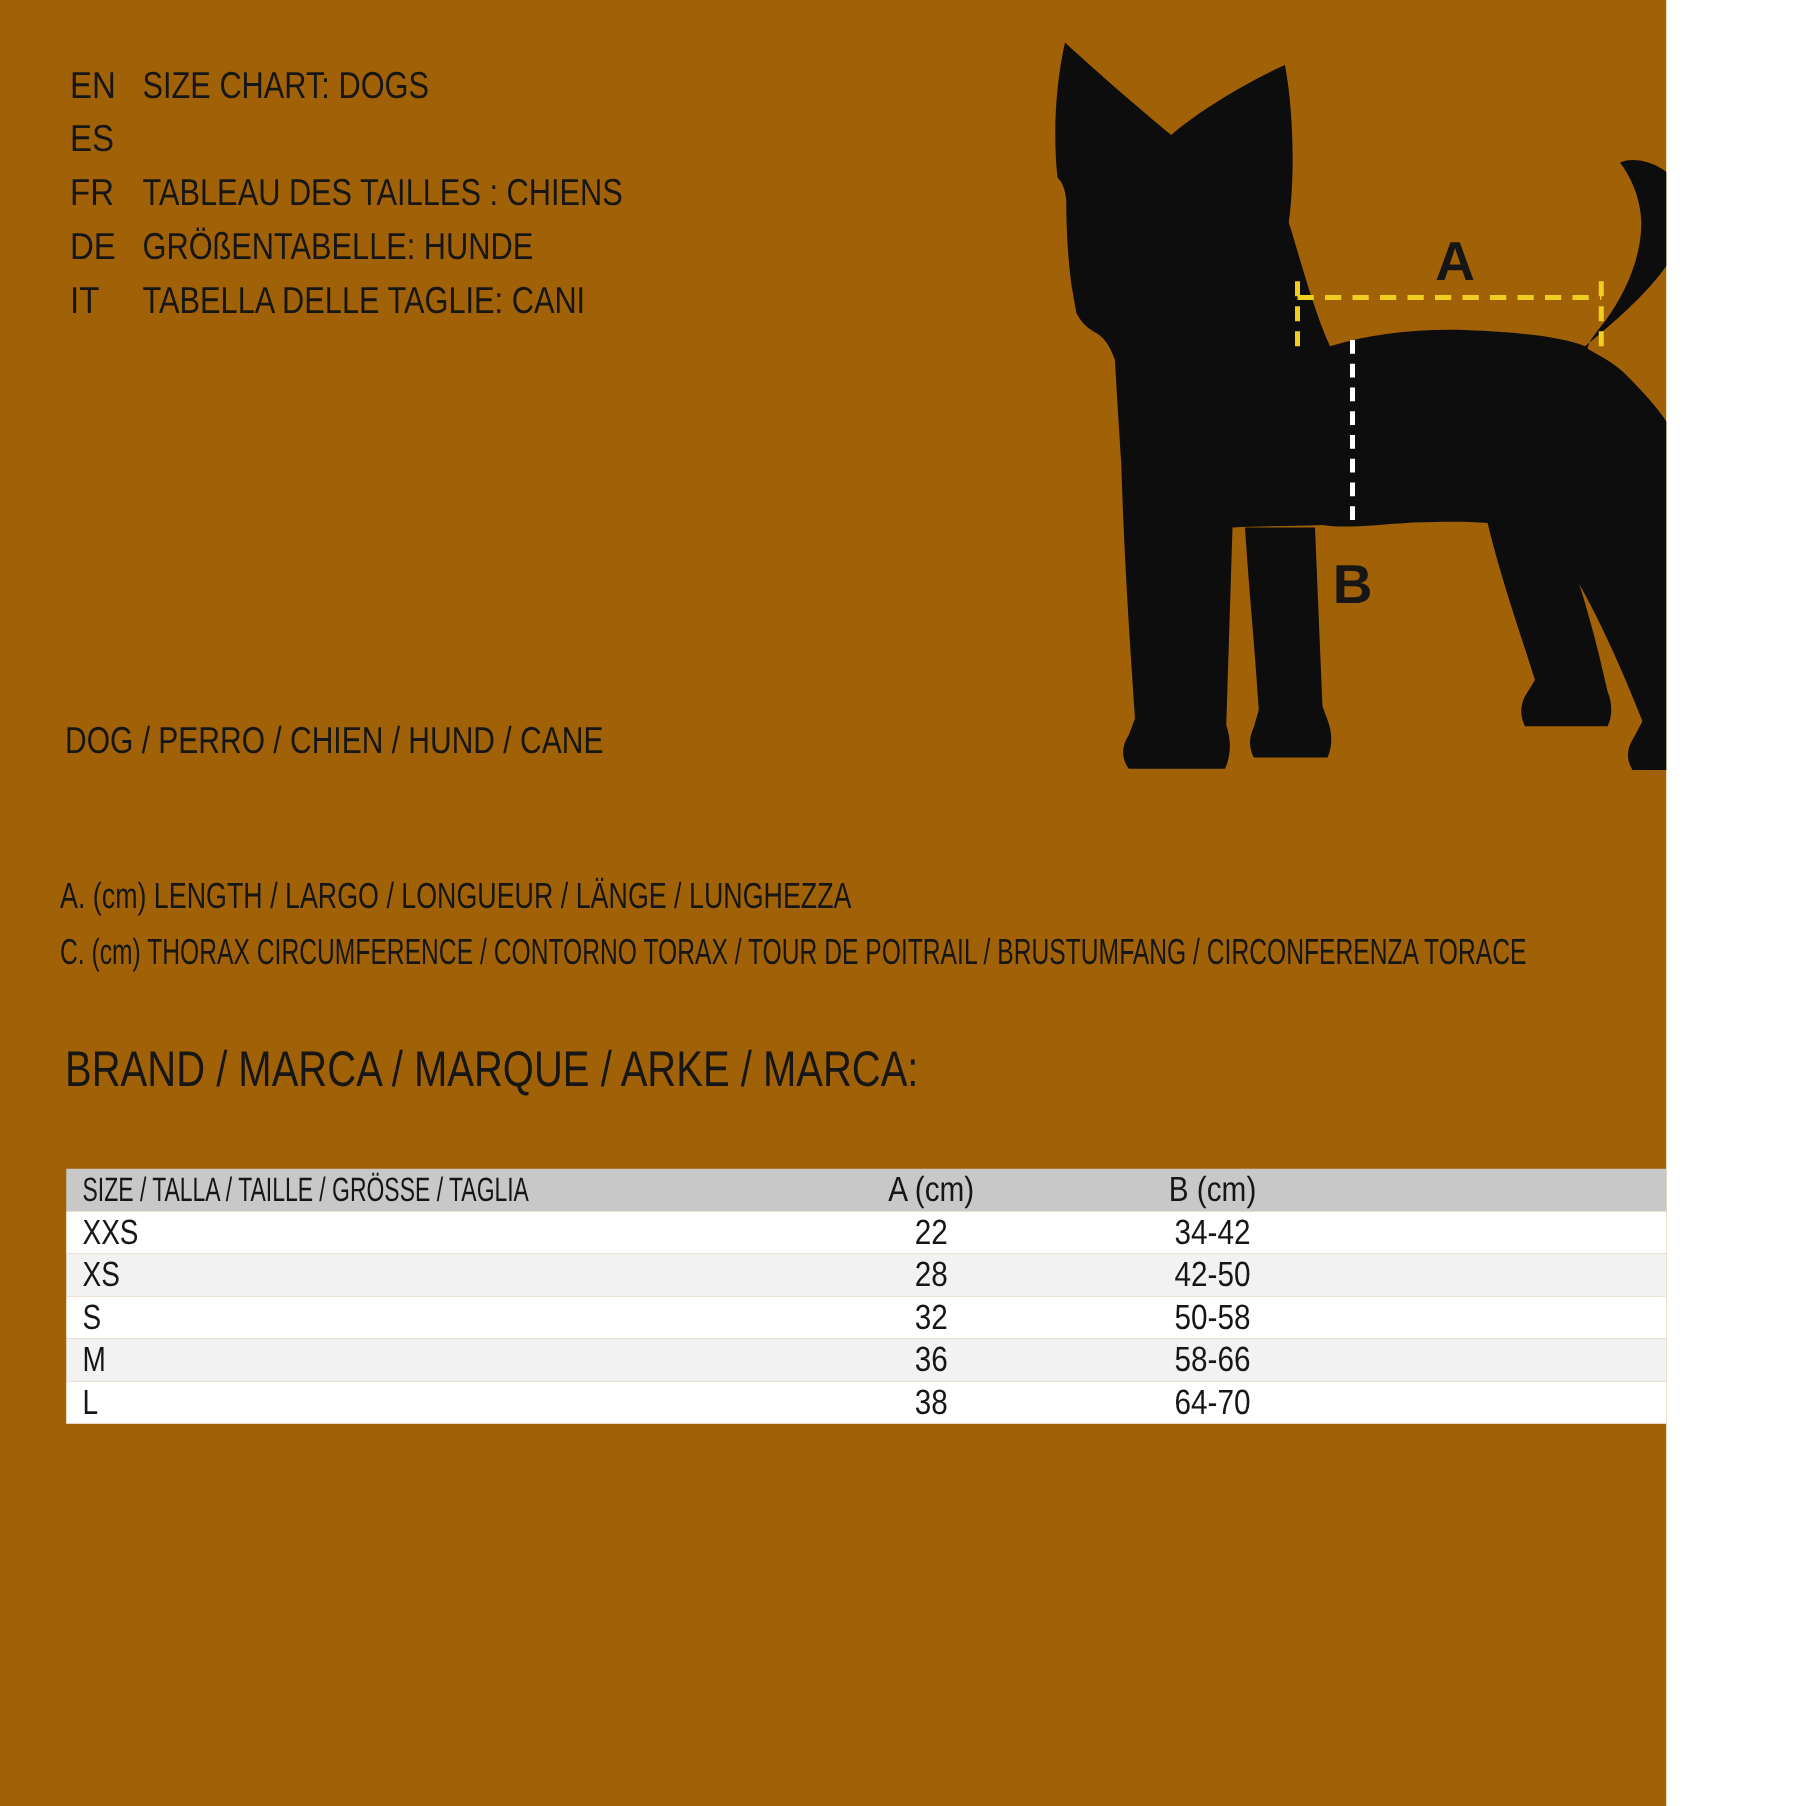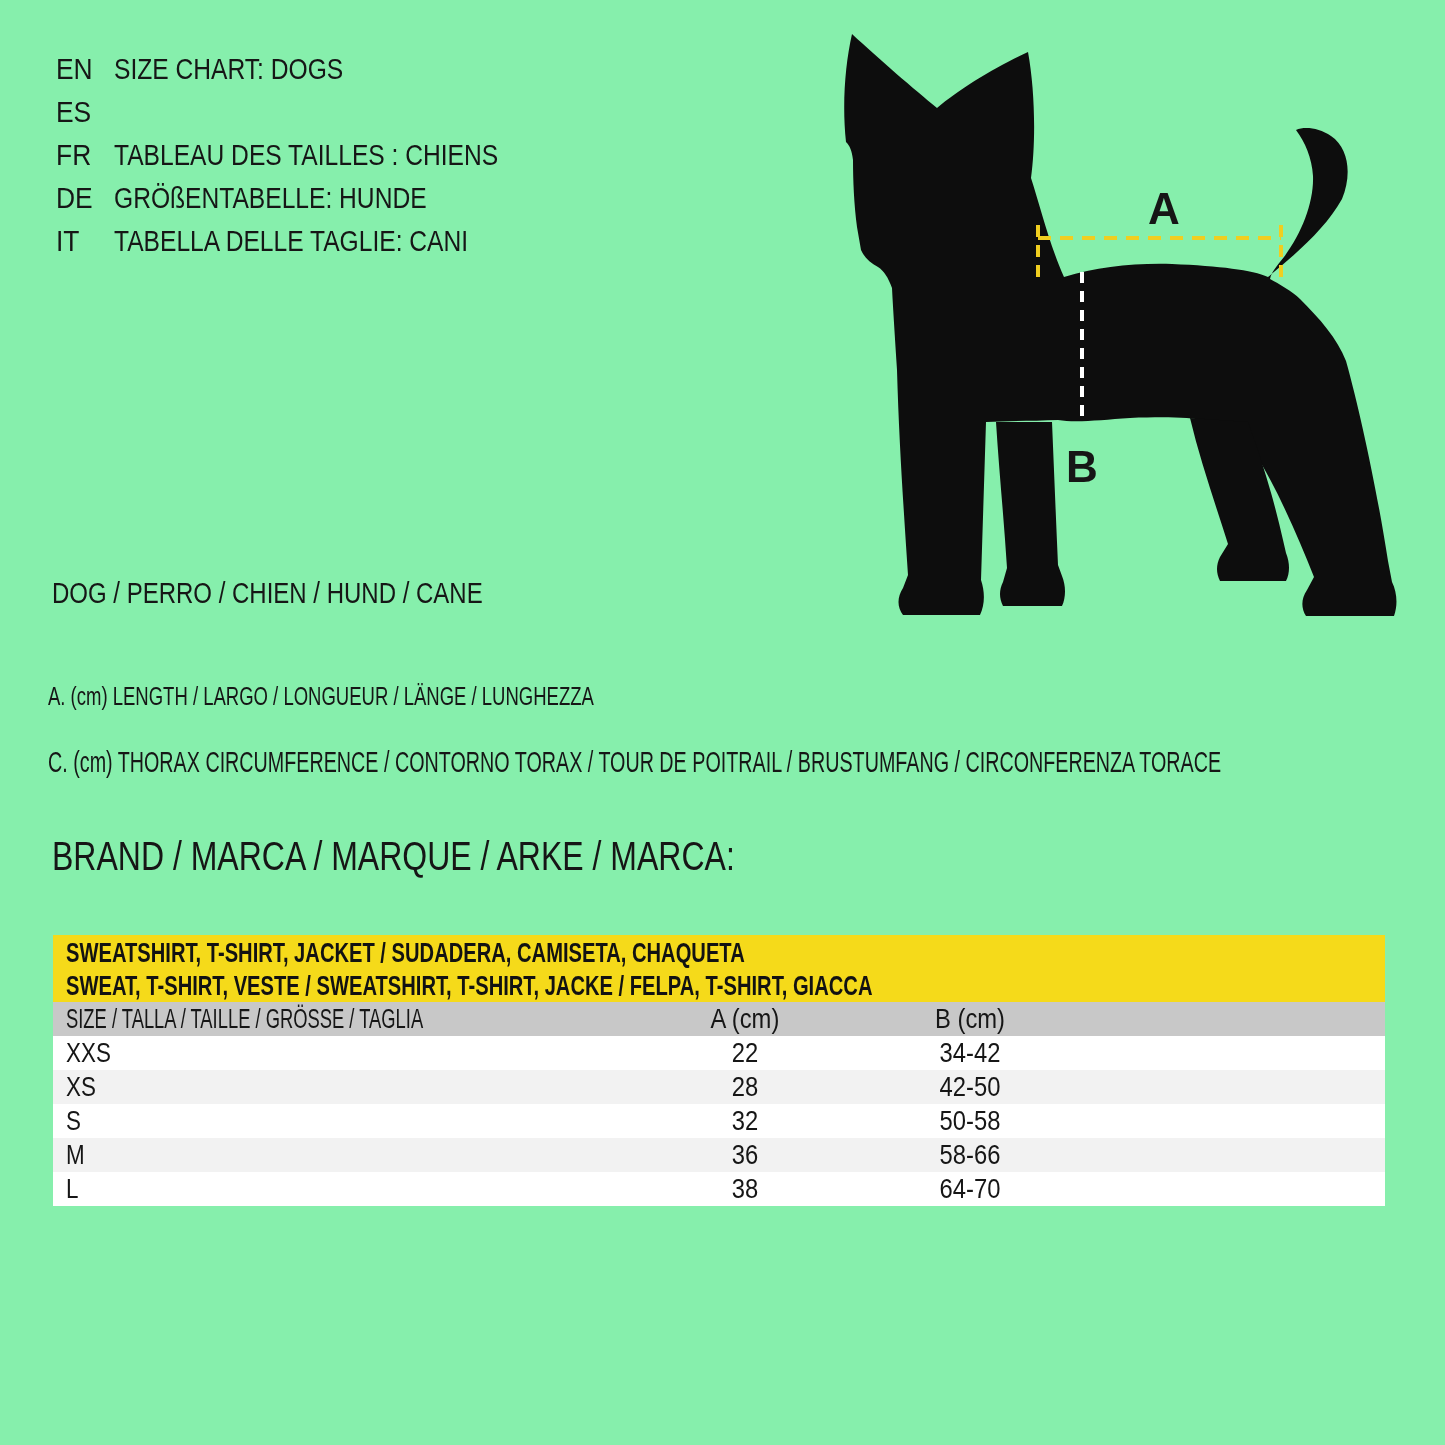--- a/index.html
+++ b/index.html
@@ -1,35 +1,35 @@
 <!DOCTYPE html>
 <html><head>
 <meta charset="utf-8">
 <style>
   html,body{margin:0;padding:0;background:#fff;}
-  .page{position:relative;width:1445px;height:1445px;background:#86efac;overflow:hidden;
+  .page{position:relative;width:1333px;height:1445px;background:#a16207;overflow:hidden;
         font-family:"Liberation Sans",sans-serif;color:#161616;}
   .cond{display:inline-block;white-space:nowrap;transform-origin:0 50%;}
   .sx88{transform:scaleX(.88);} .sx82{transform:scaleX(.82);} .sx80{transform:scaleX(.80);}
   .sx74{transform:scaleX(.74);} .sx68{transform:scaleX(.68);} .sx72{transform:scaleX(.72);}
 
   
   .langs{position:absolute;left:56px;top:47px;}
   .lang-row{display:flex;align-items:center;height:43px;font-size:30px;}
   .lang-code{width:58px;flex:0 0 58px;}
   .lang-title{flex:0 0 auto;}
 
   
   .dog-figure{position:absolute;left:800px;top:20px;width:645px;height:645px;}
   .dog-figure svg{display:block;width:645px;height:645px;}
   .marker-label{font-family:"Liberation Sans",sans-serif;font-weight:700;font-size:44px;fill:#161616;}
 
   
   .animal-label{position:absolute;left:52px;top:576px;font-size:30px;text-align:right;}
-  .note-a{position:absolute;left:48px;top:682px;font-size:25px;}
+  .note-a{position:absolute;left:48px;top:701px;font-size:29px;}
   .note-c{position:absolute;left:48px;top:746px;font-size:29px;}
   .brand-label{position:absolute;left:52px;top:834px;font-size:40px;}
 
   
   .size-table{position:absolute;left:53px;top:935px;width:1332px;}
   .band{background:#F5DA1A;height:67px;display:flex;flex-direction:column;justify-content:center;
         padding-left:13px;box-sizing:border-box;}
   .band-line{font-size:28px;font-weight:700;line-height:33px;color:#121212;}
   .thead{position:relative;background:#C8C8C8;height:34px;}
   .trow{position:relative;height:34px;background:#ffffff;}
@@ -143,24 +143,20 @@
   </div>
   <div class="note-c">
     <span class="cond sx68">C. (cm) THORAX CIRCUMFERENCE / CONTORNO TORAX / TOUR DE POITRAIL / BRUSTUMFANG / CIRCONFERENZA TORACE</span>
   </div>
 
   <div class="brand-label">
     <span class="cond sx80">BRAND / MARCA / MARQUE / ARKE / MARCA:</span>
   </div>
 
   <div class="size-table">
-    <div class="band">
-      <div class="band-line"><span class="cond sx72">SWEATSHIRT, T-SHIRT, JACKET / SUDADERA, CAMISETA, CHAQUETA</span></div>
-      <div class="band-line"><span class="cond sx72">SWEAT, T-SHIRT, VESTE / SWEATSHIRT, T-SHIRT, JACKE / FELPA, T-SHIRT, GIACCA</span></div>
-    </div>
     <div class="thead">
       <span class="cell-size">SIZE / TALLA / TAILLE / GRÖSSE / TAGLIA</span>
       <span class="cell-a">A (cm)</span>
       <span class="cell-b">B (cm)</span>
     </div>
     <div class="trow">
       <span class="cell-size">XXS</span>
       <span class="cell-a">22</span>
       <span class="cell-b">34-42</span>
     </div>

